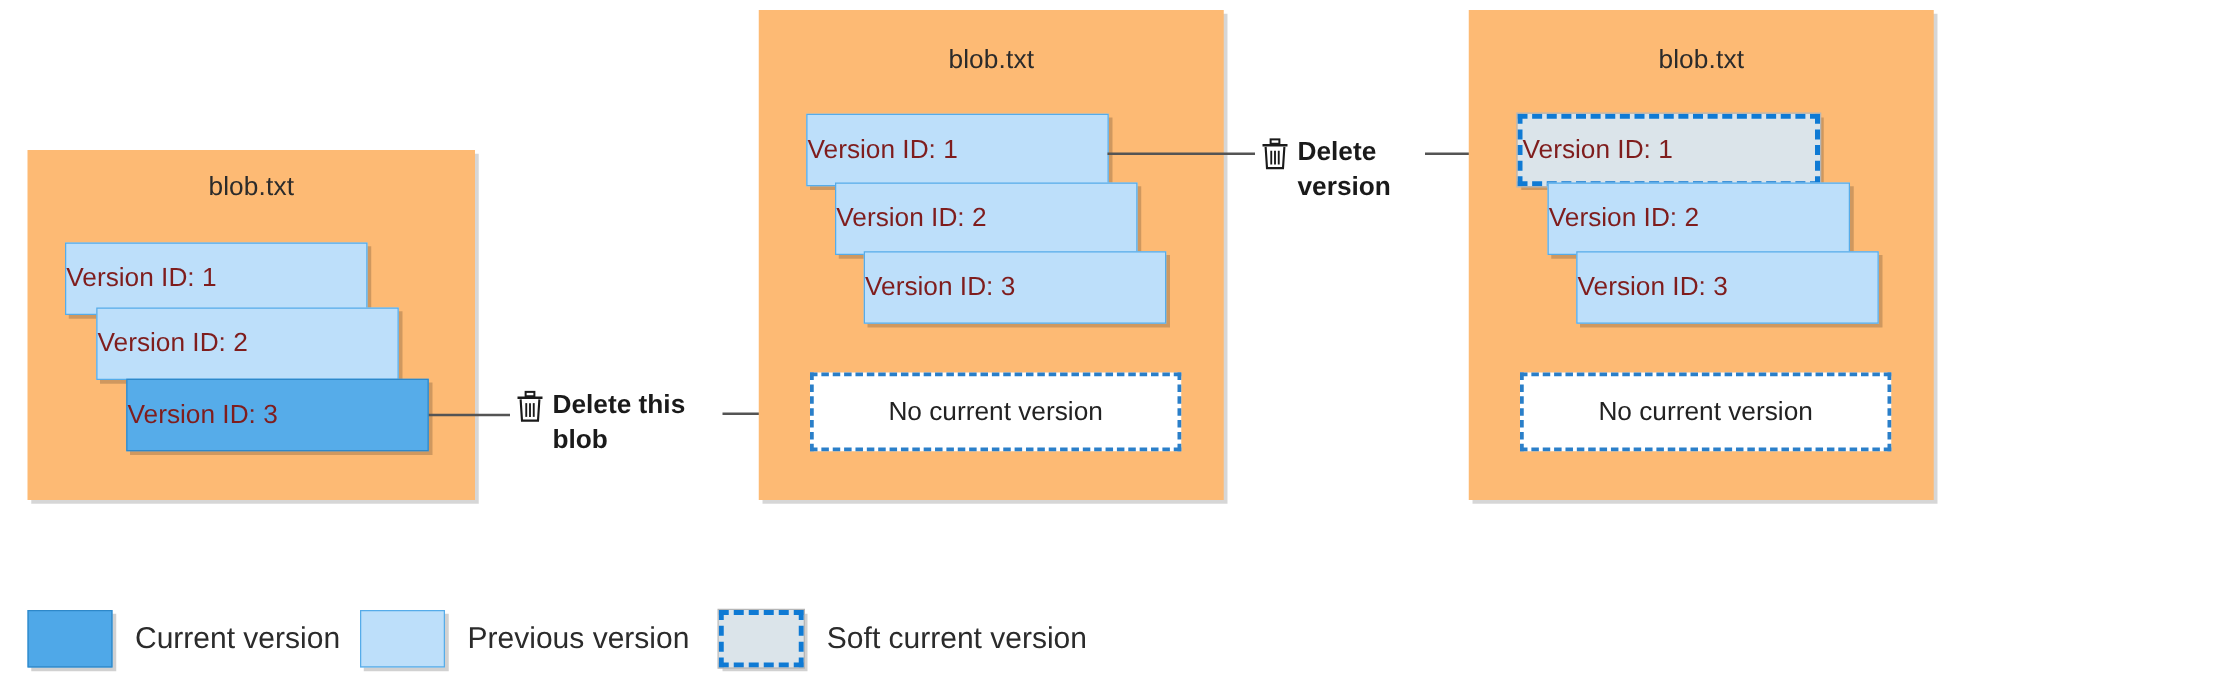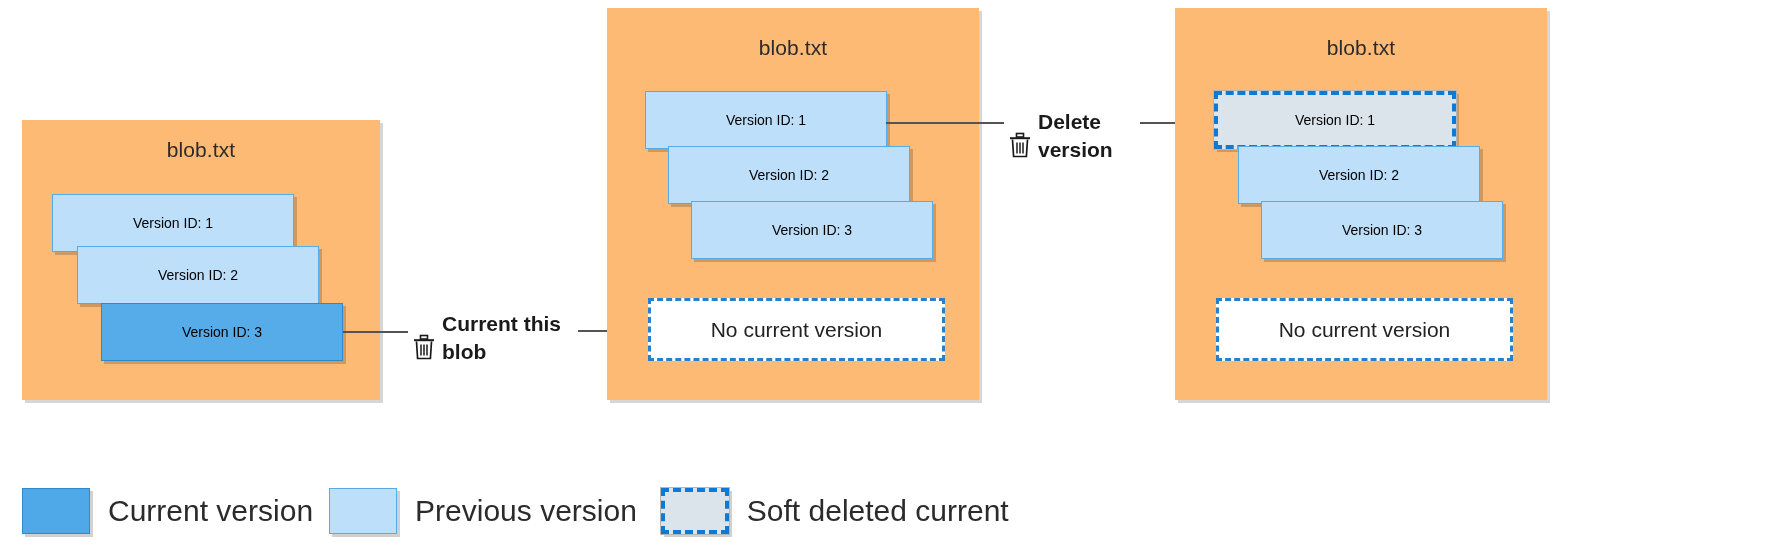--- a/index.html
+++ b/index.html
@@ -35,23 +35,22 @@
     color: #2b2b2b;
     letter-spacing: 0.1px;
   }
 
   
   .vcard {
     position: absolute;
     box-sizing: border-box;
     display: flex;
     align-items: center;
-    justify-content: center;
-    font-size: 14px;
-    color: #000000;
+    font-size: 21px;
+    color: #7f1d1d;
     box-shadow: 3px 3px 0 0 rgba(0,0,0,0.18);
   }
   .vcard.previous {
     background: #bddffa;
     border: 1.5px solid #56ace9;
   }
   .vcard.current {
     background: #56ace9;
     border: 1.5px solid #2e88c9;
   }
@@ -82,21 +81,21 @@
   }
   .arrow-svg {
     position: absolute;
     overflow: visible;
   }
 
   
   .action {
     position: absolute;
     display: flex;
-    align-items: flex-end;
+    align-items: flex-start;
     gap: 6px;
   }
   .action .label {
     font-weight: bold;
     font-size: 21px;
     line-height: 1.33;
     color: #1a1a1a;
     white-space: pre-line;
   }
   .trash-icon {
@@ -123,21 +122,21 @@
     box-shadow: 3px 3px 0 0 rgba(0,0,0,0.18);
   }
   .swatch.current  { background: #4fa8e8; border: 1.5px solid #2e88c9; }
   .swatch.previous { background: #bddffa; border: 1.5px solid #56ace9; }
   .swatch.softdeleted {
     background: #dbe4ea;
     border: 4px dashed #0f7ad4;
     outline: 1px solid #b6b6b6;
   }
   .legend-label {
-    font-size: 30px;
+    font-size: 24px;
     color: #2b2b2b;
     margin-left: 18px;
     white-space: nowrap;
   }
 </style>
 </head>
 <body>
 
 <div id="stage">
 
@@ -160,21 +159,21 @@
     <span class="trash-icon">
       <svg width="24" height="28" viewBox="0 0 24 28" aria-hidden="true">
         <rect x="8.5" y="1.5" width="7" height="3.5" fill="none" stroke="#1a1a1a" stroke-width="1.6"></rect>
         <line x1="2" y1="6.2" x2="22" y2="6.2" stroke="#1a1a1a" stroke-width="2"></line>
         <path d="M4.5 7.5 L5.6 24.5 L18.4 24.5 L19.5 7.5" fill="none" stroke="#1a1a1a" stroke-width="1.7"></path>
         <line x1="9" y1="10.5" x2="9" y2="21.5" stroke="#1a1a1a" stroke-width="1.5"></line>
         <line x1="12" y1="10.5" x2="12" y2="21.5" stroke="#1a1a1a" stroke-width="1.5"></line>
         <line x1="15" y1="10.5" x2="15" y2="21.5" stroke="#1a1a1a" stroke-width="1.5"></line>
       </svg>
     </span>
-    <span class="label">Current this
+    <span class="label">Delete this
 blob</span>
   </div>
 
   <svg class="arrow-svg" style="left:578px; top:318px;" width="75" height="26">
     <line x1="0" y1="13" x2="58" y2="13" stroke="#545454" stroke-width="2"></line>
     <polygon points="58,6 72,13 58,20" fill="#545454"></polygon>
   </svg>
 
   <div class="panel" style="left:607px; top:8px; width:372px; height:392px;">
     <div class="panel-title" style="top:28px;">blob.txt</div>
@@ -234,17 +233,17 @@
     <div class="legend-item">
       <span class="swatch current"></span>
       <span class="legend-label">Current version</span>
     </div>
     <div class="legend-item" style="margin-left:16px;">
       <span class="swatch previous"></span>
       <span class="legend-label">Previous version</span>
     </div>
     <div class="legend-item" style="margin-left:24px;">
       <span class="swatch softdeleted"></span>
-      <span class="legend-label">Soft deleted current</span>
+      <span class="legend-label">Soft current version</span>
     </div>
   </div>
 
 </div>
 
 </body></html>

